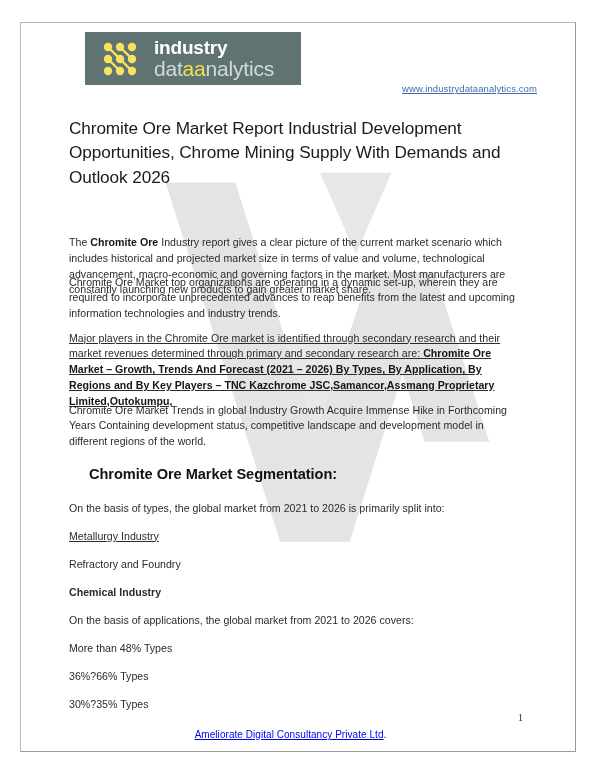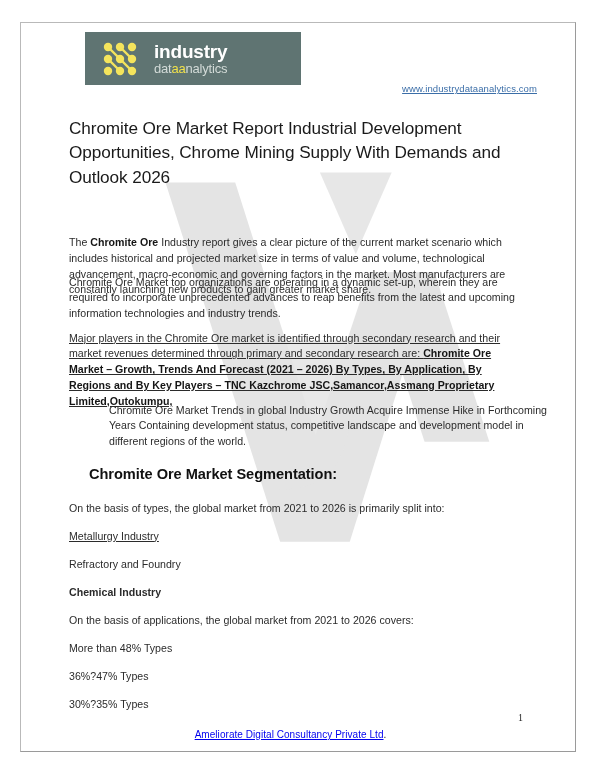--- a/index.html
+++ b/index.html
@@ -79,21 +79,21 @@
     justify-content: center;
     line-height: 1;
   }
   .logo-line1 {
     font-size: 19px;
     font-weight: bold;
     color: #ffffff;
     letter-spacing: -0.2px;
   }
   .logo-line2 {
-    font-size: 13px;
+    font-size: 21px;
     color: #d3dbd8;
     letter-spacing: -0.2px;
     margin-top: 1px;
   }
   .logo-line2 .hl { color: #f0e14a; }
 
   .site-url {
     position: absolute;
     right: 38px;
     top: 60px;
@@ -126,21 +126,21 @@
     line-height: 1.49;
     color: #2b2b2b;
     text-align: left;
     letter-spacing: 0.02px;
   }
   .body-block b { font-weight: bold; color: #151515; }
 
   .p1 { top: 172px; margin-top: 40px; }
   .p2 { top: 241px; }
   .p3 { top: 297px; text-decoration: underline; }
-  .p4 { top: 369px; margin-left: 40px; }
+  .p4 { top: 369px; }
 
   .section-head {
     position: absolute;
     left: 52px;
     top: 427px;
     width: 452px;
     font-size: 14.6px;
     font-weight: bold;
     color: #111111;
     margin: 16px;
@@ -247,21 +247,21 @@
 
     <p class="body-block lead1">On the basis of types, the global market from 2021 to 2026 is primarily split into:</p>
 
     <p class="body-block li-t1">Metallurgy Industry</p>
     <p class="body-block li-t2">Refractory and Foundry</p>
     <p class="body-block li-t3">Chemical Industry</p>
 
     <p class="body-block lead2">On the basis of applications, the global market from 2021 to 2026 covers:</p>
 
     <p class="body-block li-a1">More than 48% Types</p>
-    <p class="body-block li-a2">36%?47% Types</p>
+    <p class="body-block li-a2">36%?66% Types</p>
     <p class="body-block li-a3">30%?35% Types</p>
 
     <div class="page-number">1</div>
 
     <div class="footer-link"><a class="u" href="#">Ameliorate Digital Consultancy Private Ltd</a><span class="dot">.</span></div>
 
   </div>
 </div>
 
 </body></html>

